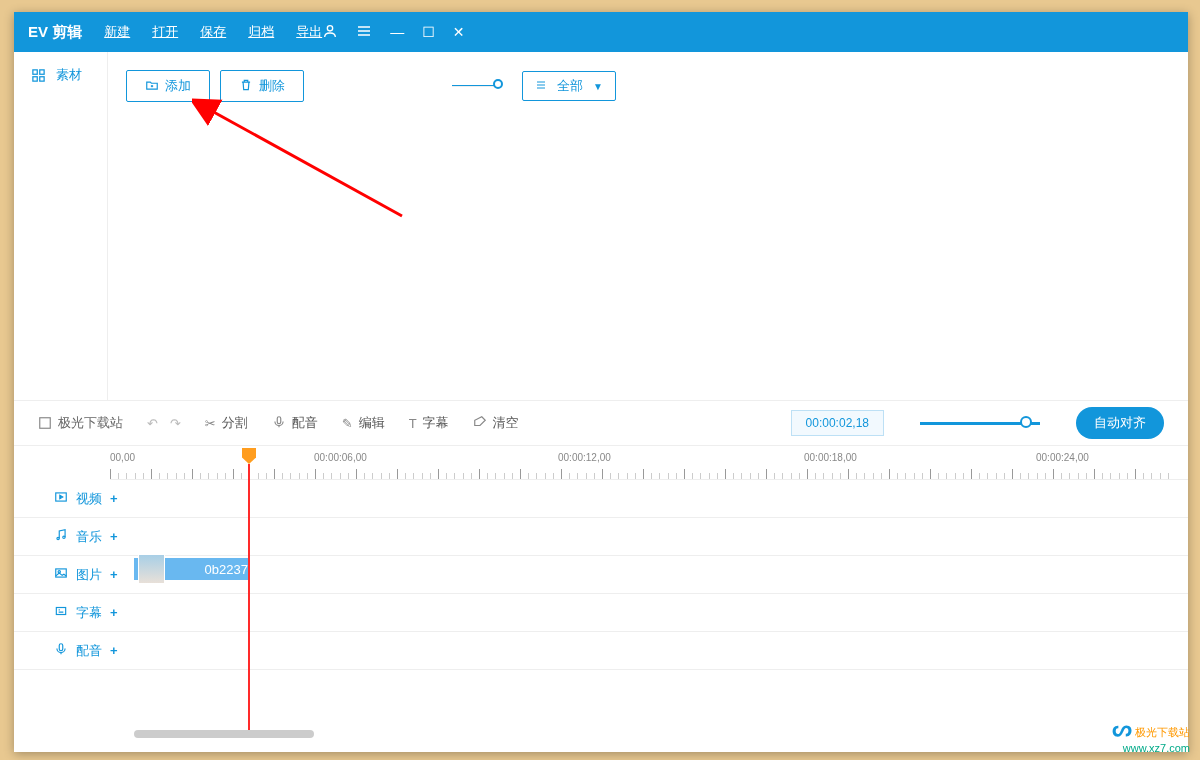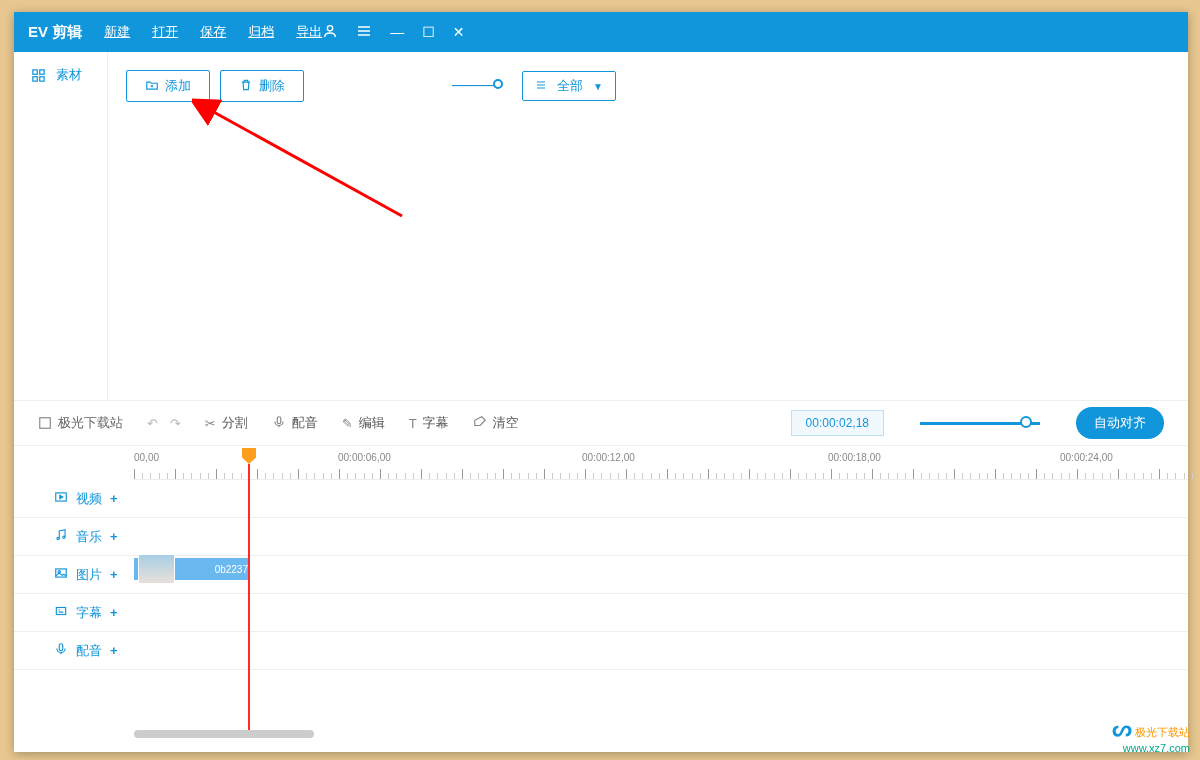--- a/index.html
+++ b/index.html
@@ -50,34 +50,34 @@
 .toolbar2 .check { display: flex; align-items: center; gap: 6px; }
 .toolbar2 .tool { display: flex; align-items: center; gap: 6px; cursor: pointer; color: #555; }
 .toolbar2 .ic { color: #888; }
 .undo-group { display: flex; gap: 12px; color: #bbb; }
 .timecode-box { margin-left: auto; border: 1px solid #bde0f5; background: #f2f9fe; color: #1296db; padding: 5px 14px; font-size: 12px; }
 .zoom-slider { width: 120px; height: 3px; background: #1296db; position: relative; margin: 0 12px; }
 .zoom-thumb { width: 12px; height: 12px; border-radius: 50%; background: #fff; border: 2px solid #1296db; position: absolute; right: 8px; top: -6px; }
 .export-btn { background: #1296db; color: #fff; padding: 7px 18px; border-radius: 16px; font-size: 13px; cursor: pointer; }
 
 .timeline { position: relative; height: 300px; }
-.ruler { height: 34px; border-bottom: 1px solid #eee; position: relative; margin-left: 120px; }
+.ruler { height: 34px; border-bottom: 1px solid #eee; position: relative; margin-left: 96px; }
 .ruler .tick { position: absolute; top: 6px; font-size: 10px; color: #888; }
 .ruler .minor { position: absolute; bottom: 0; width: 1px; height: 6px; background: #ccc; }
 .ruler .major { position: absolute; bottom: 0; width: 1px; height: 10px; background: #999; }
 
 .playhead-marker { position: absolute; left: 228px; top: 2px; width: 14px; height: 16px; background: #ff9d1f; clip-path: polygon(0 0, 100% 0, 100% 60%, 50% 100%, 0 60%); z-index: 5; }
 .playhead-line { position: absolute; left: 234px; top: 18px; width: 2px; height: 266px; background: #ff2a2a; z-index: 4; }
 
 .tracks { }
 .track { height: 38px; border-bottom: 1px solid #eee; display: flex; align-items: center; }
 .track-head { width: 120px; display: flex; align-items: center; gap: 8px; padding-left: 40px; font-size: 13px; color: #1296db; }
 .track-head .plus { color: #1296db; font-weight: bold; cursor: pointer; }
 .track-body { flex: 1; height: 100%; position: relative; }
-.clip { position: absolute; left: 0; top: 2px; height: 22px; width: 114px; background: #69b8f0; display: flex; align-items: center; font-size: 10px; color: #fff; gap: 36px; }
+.clip { position: absolute; left: 0; top: 2px; height: 22px; width: 114px; background: #69b8f0; display: flex; align-items: center; font-size: 13px; color: #fff; gap: 36px; }
 .clip-thumb { width: 46px; height: 30px; background: linear-gradient(to bottom, #a8cfe6 0%, #e8e0d8 100%); margin: 0 4px; border: 1px solid #fff; }
 .hscroll { position: absolute; left: 120px; bottom: 8px; width: 180px; height: 8px; background: #ccc; border-radius: 4px; }
 
 .watermark { position: absolute; right: 10px; bottom: 6px; font-size: 11px; color: #0a8; text-align: right; }
 .watermark .logo2 { font-size: 22px; font-weight: bold; color: #1296db; }
 .watermark .sw { color: #ff9900; }
 </style>
 </head>
 <body>
 

